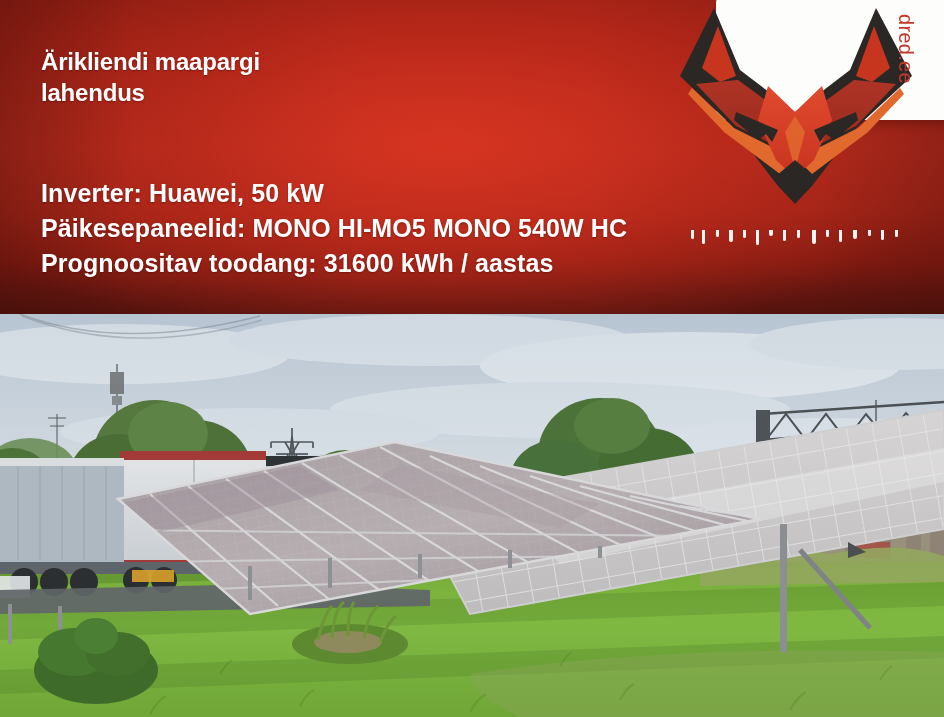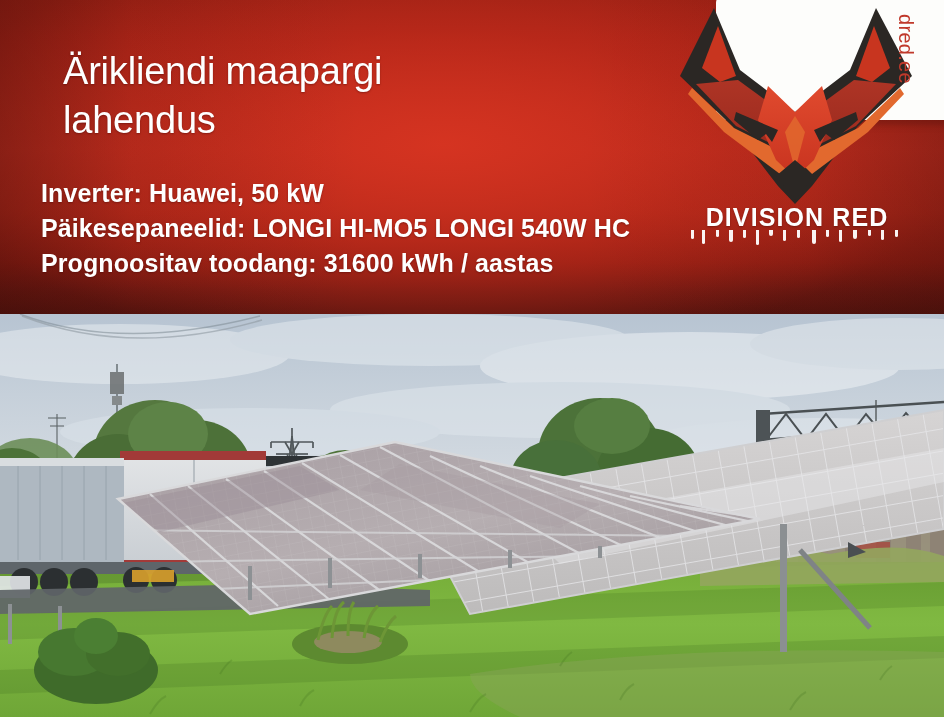--- a/index.html
+++ b/index.html
@@ -54,27 +54,26 @@
       rgba(60,12,8,0.32) 100%);
     pointer-events: none;
   }
 
   #title {
     position: absolute;
     left: 41px;
     top: 47px;
     width: 560px;
     color: #ffffff;
-    font-size: 38px;
-    font-weight: normal;
+    font-size: 24px;
+    font-weight: bold;
     line-height: 1.28;
     letter-spacing: -0.2px;
     text-shadow: 0 1px 2px rgba(70,12,8,0.45);
     white-space: pre-line;
-    margin-left: 22px;
   }
 
   #specs {
     position: absolute;
     left: 41px;
     top: 176px;
     width: 640px;
   }
   .spec-line {
     color: #ffffff;
@@ -171,21 +170,21 @@
 <div id="poster">
 
   <div id="header">
     <div id="header-vignette"></div>
 
     <div id="title">Ärikliendi maapargi
 lahendus</div>
 
     <div id="specs">
       <div class="spec-line">Inverter: Huawei, 50 kW</div>
-      <div class="spec-line">Päikesepaneelid: LONGI HI-MO5 LONGI 540W HC</div>
+      <div class="spec-line">Päikesepaneelid: MONO HI-MO5 MONO 540W HC</div>
       <div class="spec-line">Prognoositav toodang: 31600 kWh / aastas</div>
     </div>
 
     <div id="logo-block">
 
       <div id="white-panel"></div>
 
       <svg id="fox" viewBox="0 0 270 210">
         <defs>
           <linearGradient id="gDarkRed" x1="0" y1="0" x2="0" y2="1">
@@ -228,21 +227,20 @@
 
         <path d="M 133 116 L 143 132 L 133 170 L 123 132 Z" fill="#e2692e" opacity="0.85"></path>
 
         <path d="M 74 112 L 116 130 L 110 142 L 104 134 L 96 140 L 72 120 Z" fill="#2b2724"></path>
         <path d="M 194 112 L 152 130 L 158 142 L 164 134 L 172 140 L 196 120 Z" fill="#2b2724"></path>
 
         <path d="M 133 160 L 152 176 L 133 200 L 114 176 Z" fill="#2b2724"></path>
       </svg>
 
       <div id="brandmark">
-        <div id="brandtext">DIVISION RED</div>
         <span class="drip" style="left:41px;top:27px;width:3px;height:9px;"></span>
         <span class="drip" style="left:52px;top:27px;width:3px;height:14px;"></span>
         <span class="drip" style="left:66px;top:27px;width:3px;height:7px;"></span>
         <span class="drip" style="left:79px;top:27px;width:4px;height:12px;"></span>
         <span class="drip" style="left:93px;top:27px;width:3px;height:8px;"></span>
         <span class="drip" style="left:106px;top:27px;width:3px;height:15px;"></span>
         <span class="drip" style="left:119px;top:27px;width:4px;height:6px;"></span>
         <span class="drip" style="left:133px;top:27px;width:3px;height:11px;"></span>
         <span class="drip" style="left:147px;top:27px;width:3px;height:8px;"></span>
         <span class="drip" style="left:162px;top:27px;width:4px;height:14px;"></span>

